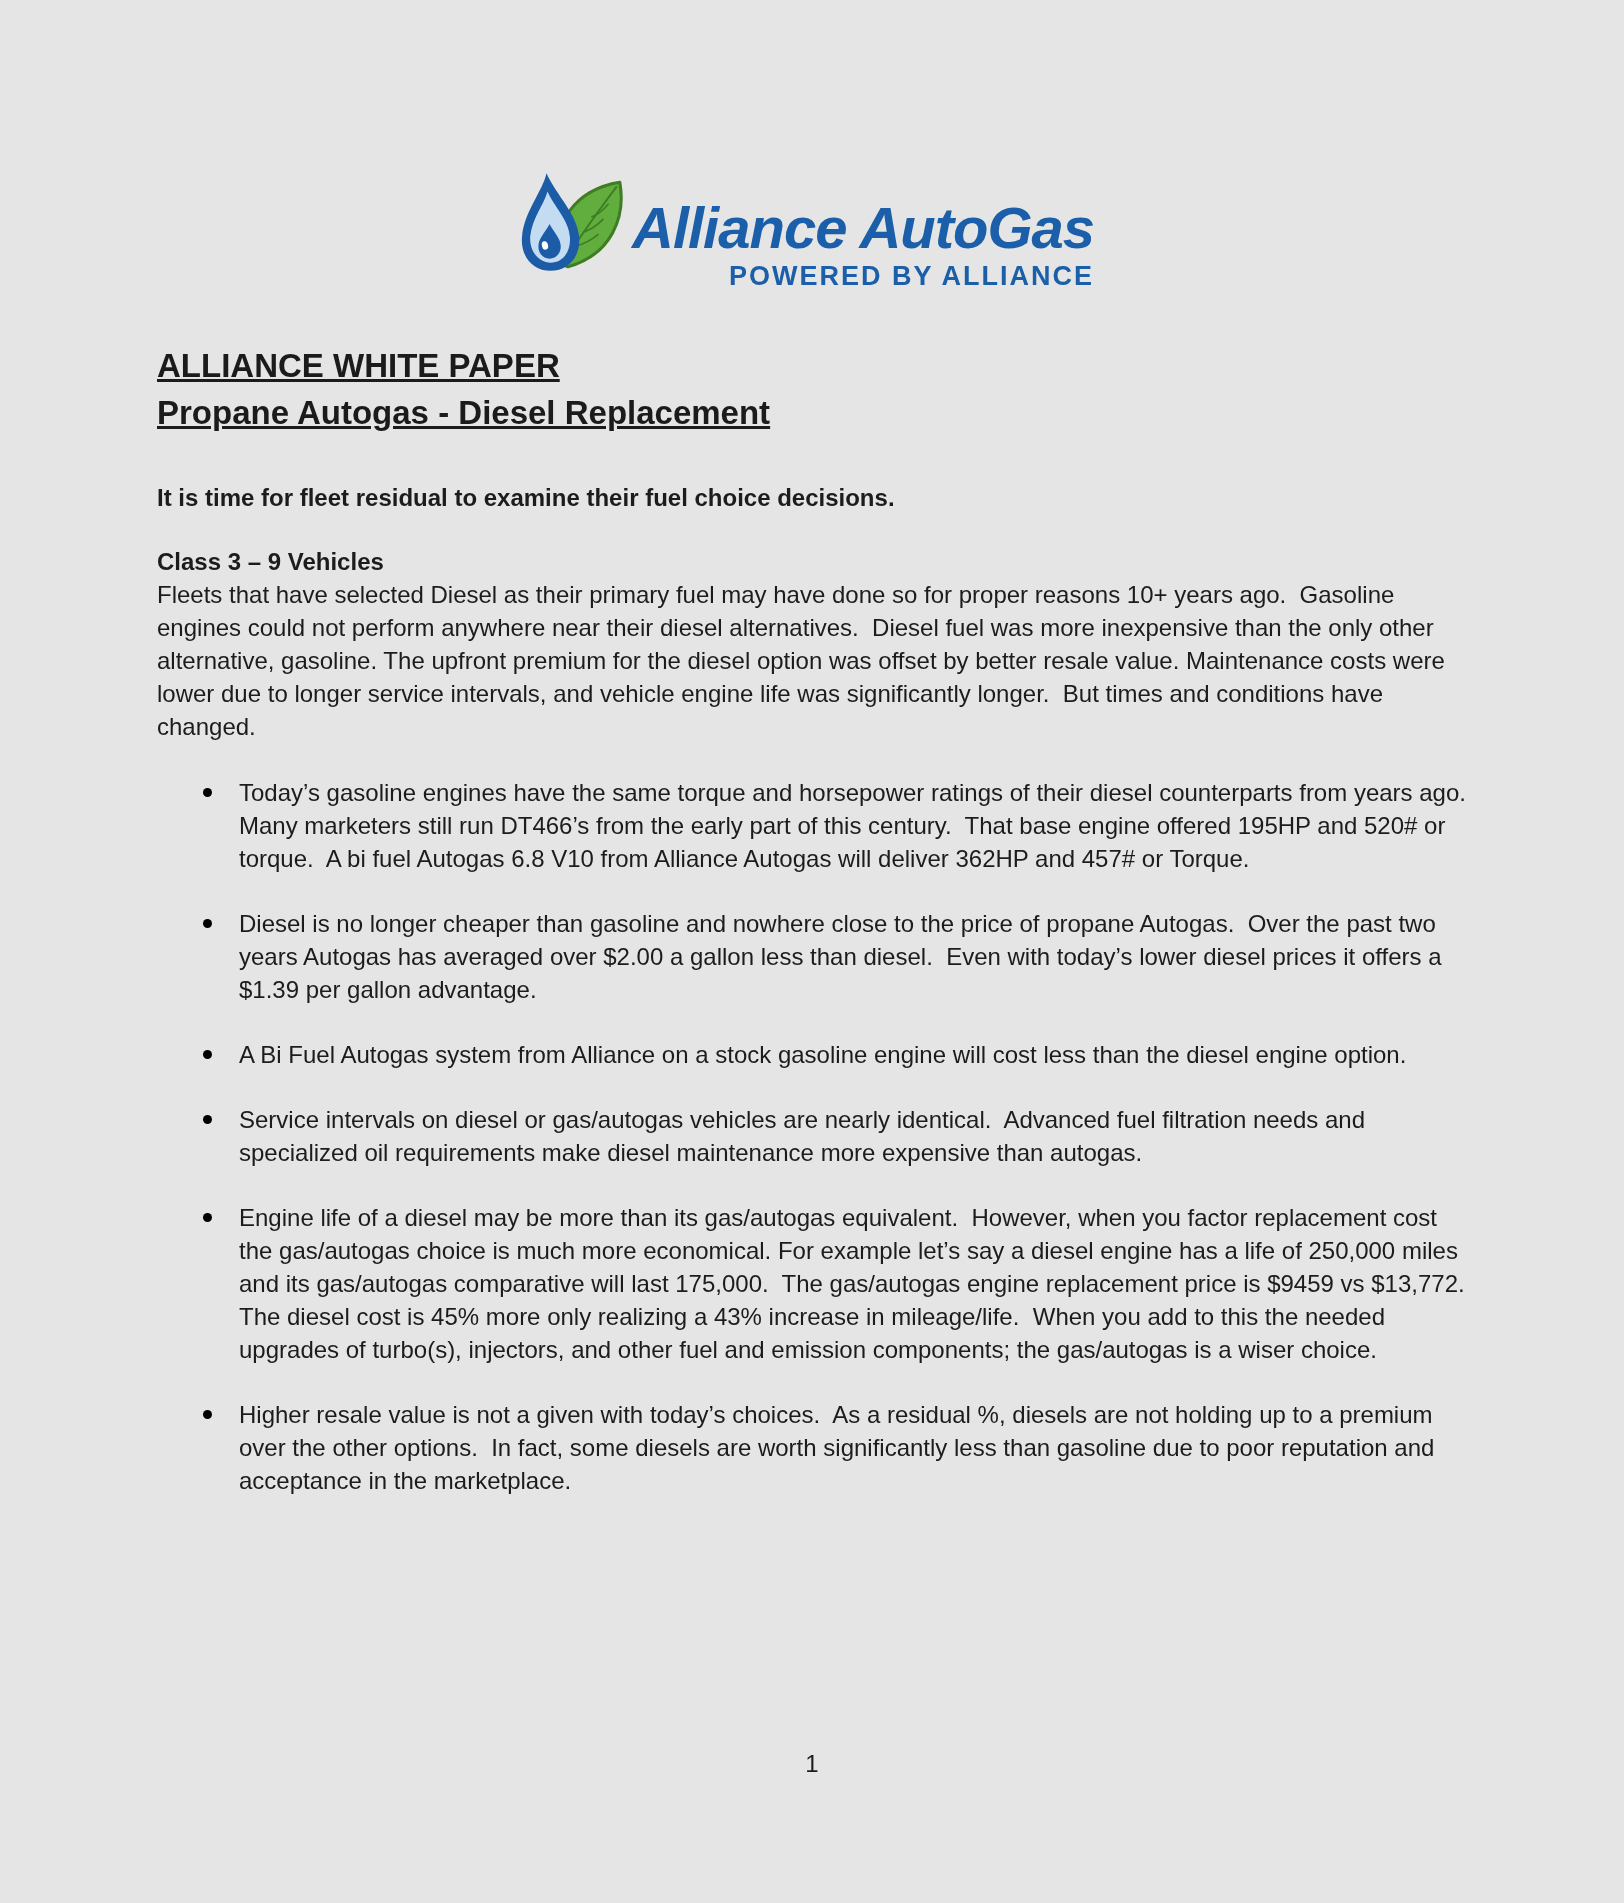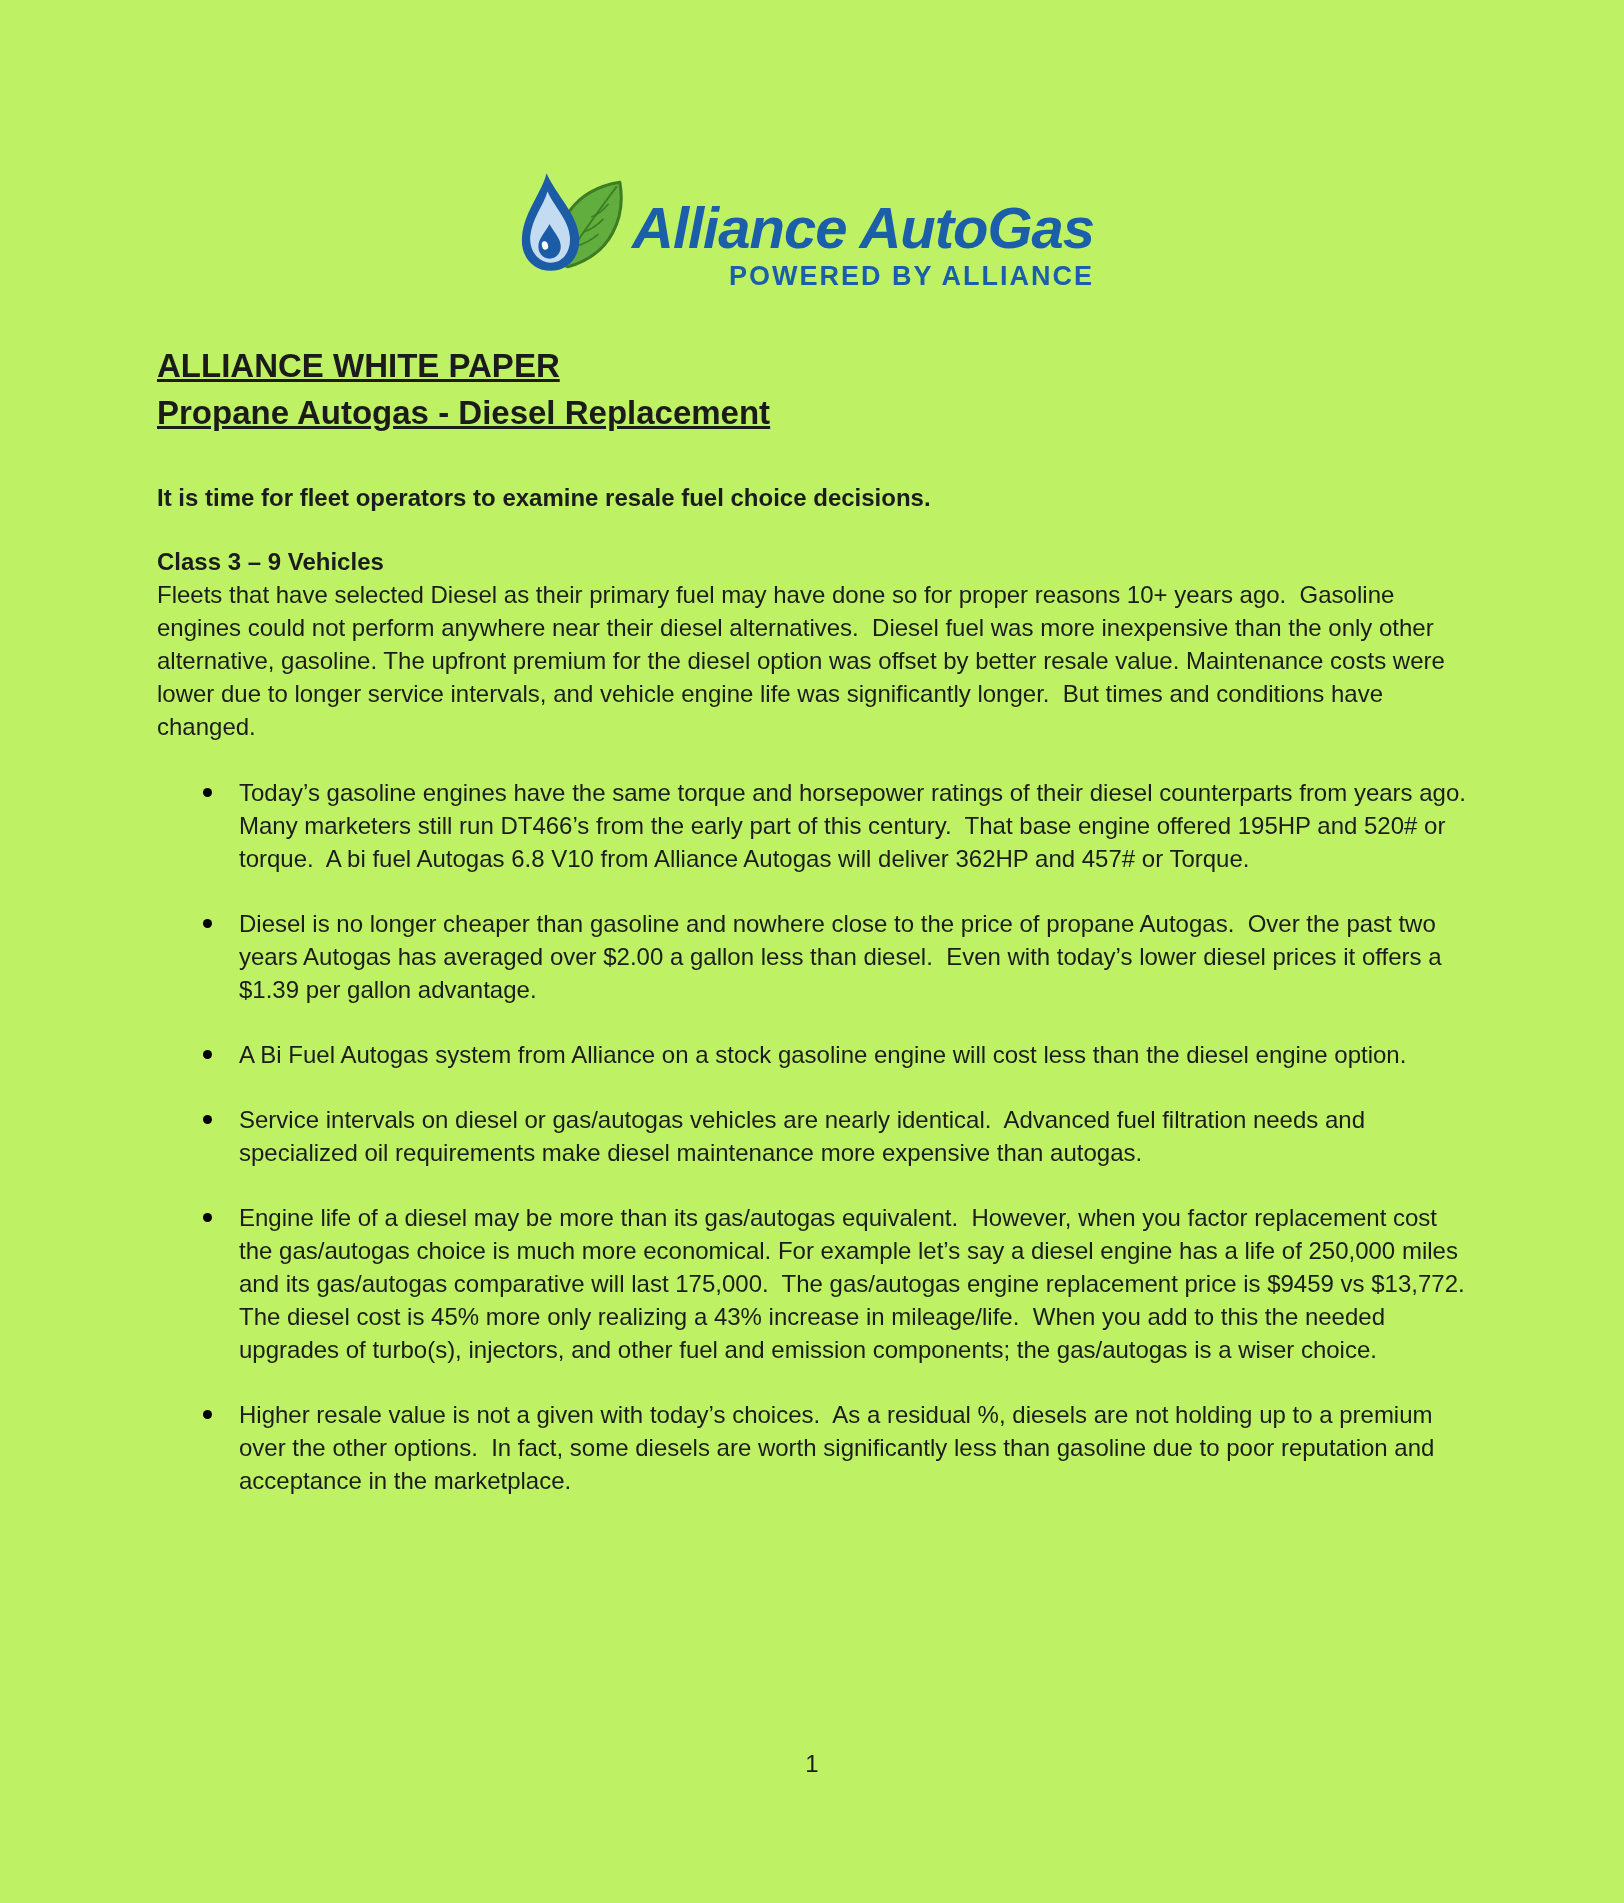--- a/index.html
+++ b/index.html
@@ -1,21 +1,21 @@
 <!DOCTYPE html>
 <html><head>
 <meta charset="utf-8">
 <style>
   * { box-sizing: border-box; }
   html, body { margin: 0; padding: 0; background: #ffffff; }
   .page {
     position: relative;
     width: 1624px;
     height: 1903px;
-    background: #bef264;
+    background: #e5e5e5;
     font-family: "Liberation Sans", sans-serif;
     color: #1c1c1c;
     overflow: hidden;
   }
   .content { padding: 0 157px; }
 
   
   .logo {
     display: flex;
     align-items: flex-start;
@@ -131,21 +131,21 @@
         <div class="brand">Alliance AutoGas</div>
         <div class="tagline">POWERED BY ALLIANCE</div>
       </div>
     </div>
 
     <div class="title">
       <div class="title-line">ALLIANCE WHITE PAPER</div>
       <div class="title-line">Propane Autogas - Diesel Replacement</div>
     </div>
 
-    <p class="intro">It is time for fleet operators to examine resale fuel choice decisions.</p>
+    <p class="intro">It is time for fleet residual to examine their fuel choice decisions.</p>
 
     <p class="heading">Class 3 – 9 Vehicles</p>
     <p class="para">Fleets that have selected Diesel as their primary fuel may have done so for proper reasons 10+ years ago.  Gasoline engines could not perform anywhere near their diesel alternatives.  Diesel fuel was more inexpensive than the only other alternative, gasoline. The upfront premium for the diesel option was offset by better resale value. Maintenance costs were lower due to longer service intervals, and vehicle engine life was significantly longer.  But times and conditions have changed.</p>
 
     <ul class="bullets">
 
         <li><span class="dot"></span><span class="btext">Today’s gasoline engines have the same torque and horsepower ratings of their diesel counterparts from years ago.  Many marketers still run DT466’s from the early part of this century.  That base engine offered 195HP and 520# or torque.  A bi fuel Autogas 6.8 V10 from Alliance Autogas will deliver 362HP and 457# or Torque.</span></li>
 
         <li><span class="dot"></span><span class="btext">Diesel is no longer cheaper than gasoline and nowhere close to the price of propane Autogas.  Over the past two years Autogas has averaged over $2.00 a gallon less than diesel.  Even with today’s lower diesel prices it offers a $1.39 per gallon advantage.</span></li>
 

